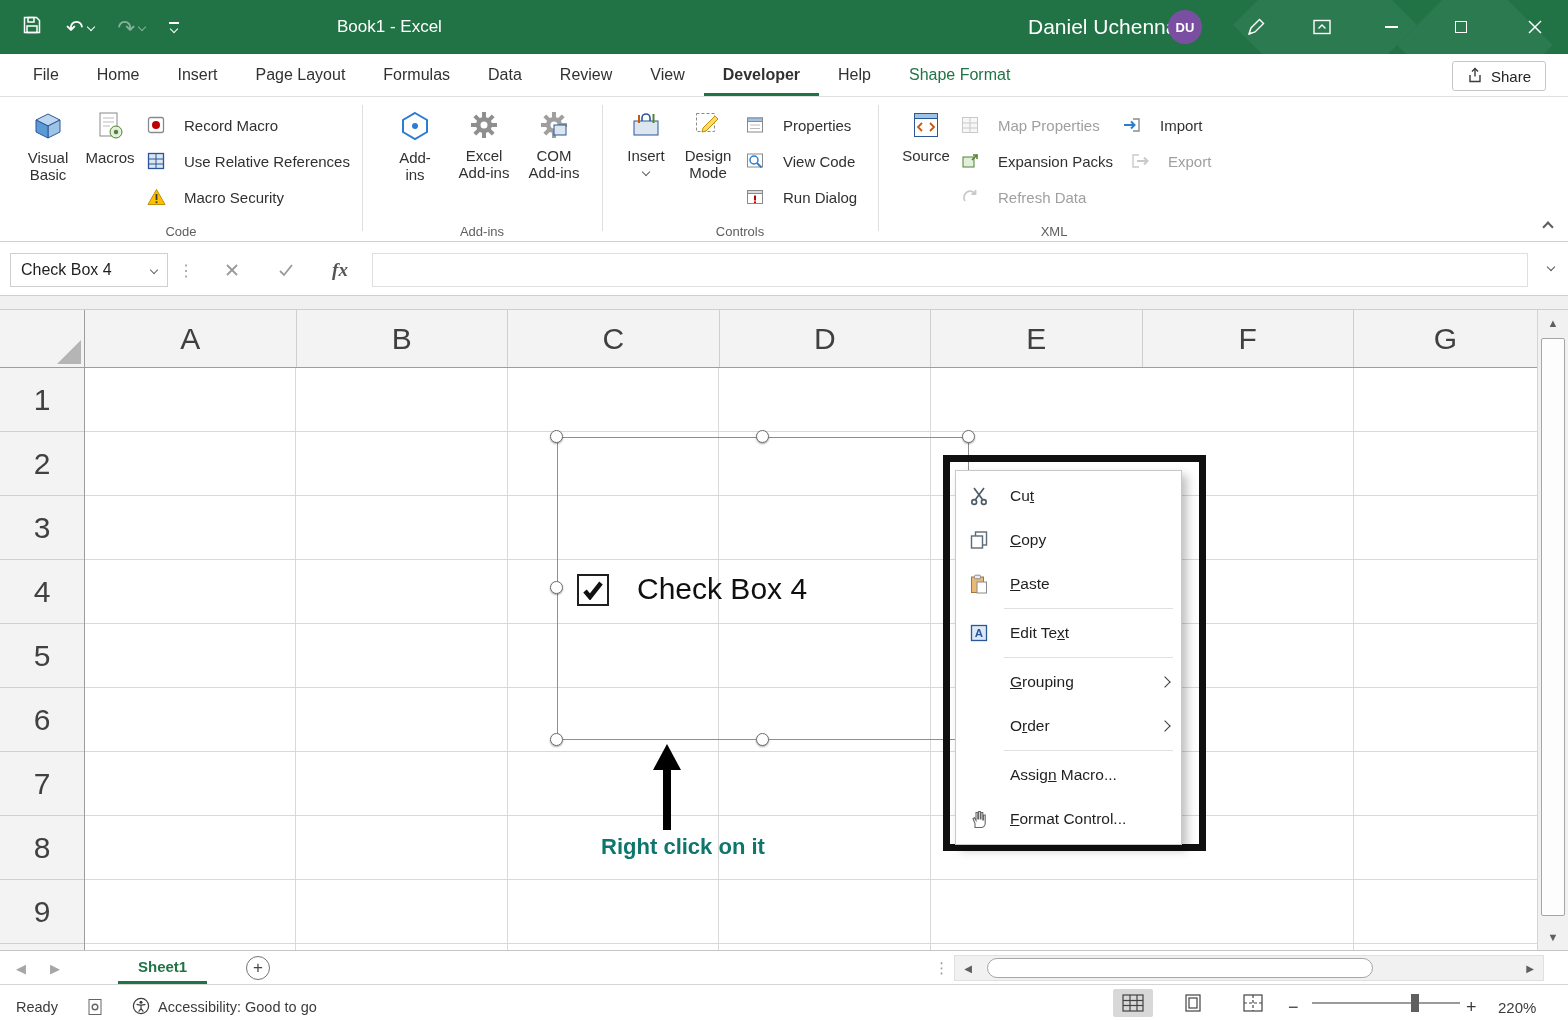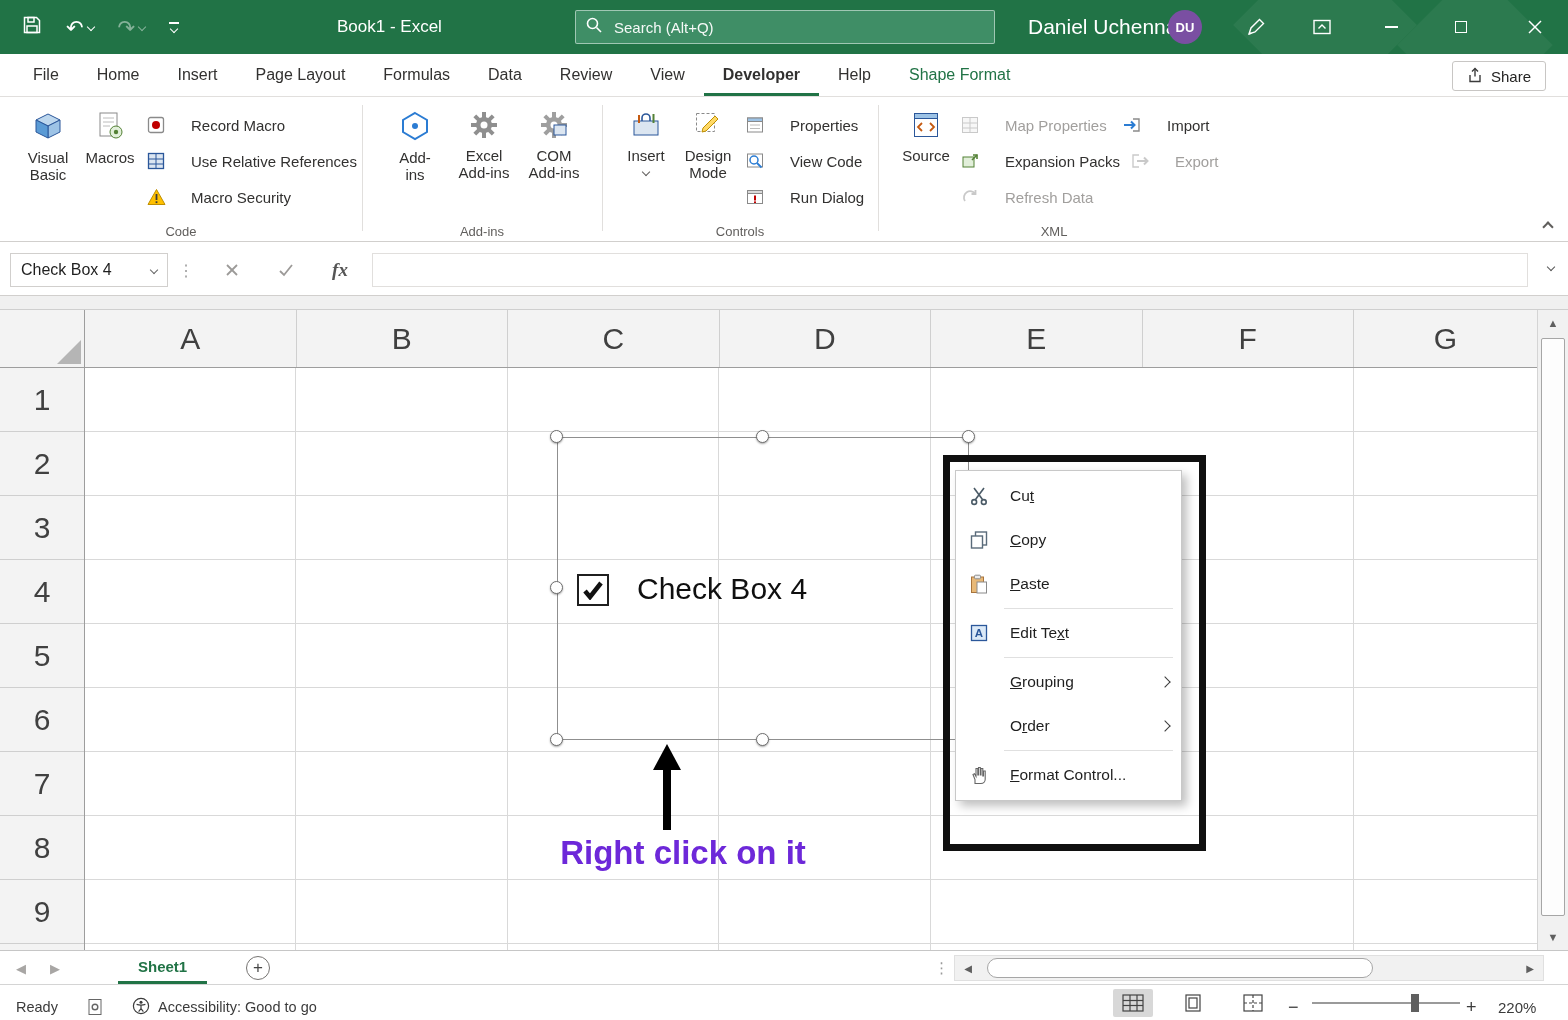--- a/index.html
+++ b/index.html
@@ -33,21 +33,21 @@
   .rtab.contextual{color:#217346}
   .share-btn{position:absolute;right:22px;top:7px;height:30px;border:1px solid #c8c6c4;border-radius:3px;display:flex;align-items:center;gap:8px;padding:0 14px;font-size:15px;background:#fff;color:#252423}
 
   
   .ribbon{position:absolute;left:0;top:97px;width:1568px;height:145px;background:#fff;border-bottom:1px solid #d1cfcd}
   .rgroup{position:absolute;top:0;height:145px}
   .gname{position:absolute;bottom:3px;left:0;right:0;text-align:center;font-size:13px;color:#605e5c}
   .gsep{position:absolute;top:8px;height:126px;width:1px;background:#e1dfdd}
   .bigbtn{position:absolute;top:8px;display:flex;flex-direction:column;align-items:center;text-align:center;font-size:15px;color:#323130;padding-top:6px;gap:5px}
   .bigbtn .lbl{line-height:17px}
-  .smallbtn{position:absolute;height:26px;display:flex;align-items:center;gap:25px;font-size:15px;color:#323130;white-space:nowrap}
+  .smallbtn{position:absolute;height:26px;display:flex;align-items:center;gap:18px;font-size:15px;color:#323130;white-space:nowrap}
   .smallbtn.disabled{color:#a19f9d}
   .smallbtn.disabled svg{opacity:.45}
   .icbox{width:20px;height:20px;display:flex;align-items:center;justify-content:center;flex:none}
   .collapse-ribbon{position:absolute;right:16px;bottom:10px;color:#605e5c}
 
   
   .fbar{position:absolute;left:0;top:242px;width:1568px;height:54px;background:#fff;border-bottom:1px solid #d1cfcd}
   .namebox{position:absolute;left:10px;top:11px;width:158px;height:34px;border:1px solid #d1cfcd;display:flex;align-items:center;padding:0 10px;font-size:16px;color:#1f1f1f}
   .namebox .chev{color:#666;margin-left:auto}
   .fdots{position:absolute;left:178px;top:11px;height:34px;display:flex;align-items:center;color:#a0a0a0;font-size:16px}
@@ -80,21 +80,21 @@
   .cmenu{position:absolute;left:5px;top:8px;width:227px;background:#fff;border:1px solid #c8c8c8;box-shadow:5px 5px 9px rgba(0,0,0,.25);padding:3px 0;font-size:15.5px;color:#1f1f1f}
   .mi{height:44px;display:flex;align-items:center;padding:0 12px;gap:20px}
   .mi .mic{width:22px;height:22px;flex:none;display:flex;align-items:center;justify-content:center}
   .mi .arrow{margin-left:auto;width:8px;height:8px;border-right:1.8px solid #3b3b3b;border-top:1.8px solid #3b3b3b;transform:rotate(45deg)}
   .msep{height:1px;background:#e0e0e0;margin:2px 8px 2px 48px}
   .u{text-decoration:underline}
 
   
   .arrow-head{position:absolute;left:653px;top:434px;width:0;height:0;border-left:14px solid transparent;border-right:14px solid transparent;border-bottom:26px solid #000}
   .arrow-shaft{position:absolute;left:663px;top:458px;width:8px;height:62px;background:#000}
-  .annotation{position:absolute;left:548px;top:524px;width:270px;text-align:center;font-size:33px;font-weight:700;color:#6d28d9}
+  .annotation{position:absolute;left:548px;top:524px;width:270px;text-align:center;font-size:22px;font-weight:700;color:#0f766e}
 
   
   .vsb{position:absolute;left:1537px;top:0;width:31px;height:640px;background:#f1f1f1;border-left:1px solid #d4d4d4}
   .vsb .arr{position:absolute;left:0;width:30px;height:26px;display:flex;align-items:center;justify-content:center;font-size:11px;color:#5f5f5f}
   .vsb-thumb{position:absolute;left:3px;top:28px;width:24px;height:578px;background:#fdfdfd;border:1px solid #a6a6a6;border-radius:2px}
 
   
   .sheetbar{position:absolute;left:0;top:950px;width:1568px;height:34px;background:#fff;border-top:1px solid #c6c6c6}
   .snav{position:absolute;top:0;height:34px;display:flex;align-items:center;font-size:13px;color:#a8a6a4}
   .sheettab{position:absolute;left:118px;top:0;height:33px;display:flex;align-items:center;padding:0 20px;font-size:15px;font-weight:700;color:#217346;border-bottom:3px solid #217346;background:#fff}
@@ -131,29 +131,20 @@
     <span class="undo-wrap">↶<span class="chev sm" style="color:#fff"></span></span>
     <span class="undo-wrap dim">↷<span class="chev sm"></span></span>
     <span style="display:flex;flex-direction:column;align-items:center;gap:2px">
         <span style="width:10px;height:1.5px;background:#fff"></span>
         <span class="chev sm" style="color:#fff"></span>
       </span>
   </div>
 
   <div class="tb-title">Book1 - Excel</div>
 
-  <div class="searchbox">
-    <span>
-      <svg width="16" height="16" viewBox="0 0 16 16">
-          <circle cx="6.5" cy="6.5" r="5" fill="none" stroke="#fff" stroke-width="1.6"></circle>
-          <line x1="10.5" y1="10.5" x2="15" y2="15" stroke="#fff" stroke-width="1.6"></line>
-        </svg>
-    </span>
-    <input placeholder="Search (Alt+Q)" style="">
-  </div>
 
   <div class="tb-user">Daniel Uchenna</div>
   <div class="avatar">DU</div>
 
   <div class="tb-ico" style="left:1236px">
     <svg width="20" height="20" viewBox="0 0 20 20">
         <path d="M3 17l2-6 8.5-8.5 4 4L9 15z" fill="none" stroke="#fff" stroke-width="1.4"></path>
         <path d="M3 17l2.5-1" stroke="#fff" stroke-width="1.4"></path>
       </svg>
   </div>
@@ -554,20 +545,24 @@
         <span><span></span><span class="u">G</span><span>rouping</span></span>
         <span class="arrow"></span>
       </div>
       <div class="mi">
         <span class="mic"></span>
         <span><span>O</span><span class="u">r</span><span>der</span></span>
         <span class="arrow"></span>
       </div>
       <div class="msep"></div>
       <div class="mi">
+        <span class="mic"></span>
+        <span><span>Assig</span><span class="u">n</span><span> Macro...</span></span>
+      </div>
+      <div class="mi">
         <span class="mic">
           <svg width="20" height="20" viewBox="0 0 20 20">
               <path d="M6 18.5v-4L4 9.5l1.5-.7L7 11.5V3.5h1.8V10h.7V2.5h1.8V10h.7V3.5h1.8V11h.7V6h1.7v8.2c0 2.4-1.9 4.3-4.3 4.3z" fill="#fff" stroke="#666" stroke-width="1.1"></path>
             </svg>
         </span>
         <span><span></span><span class="u">F</span><span>ormat Control...</span></span>
       </div>
     </div>
   </div>
 

